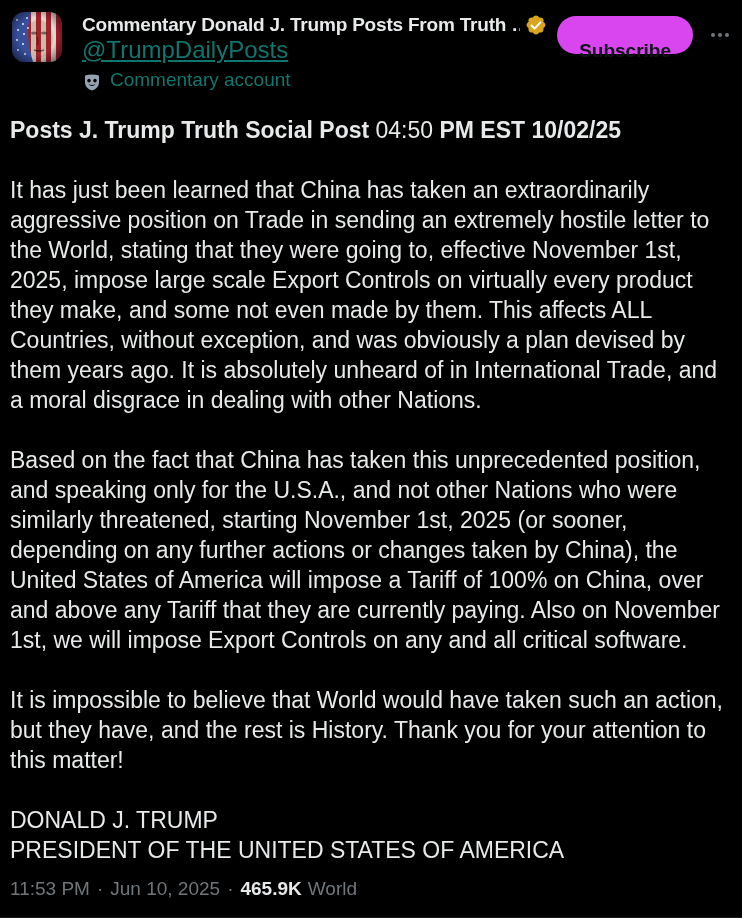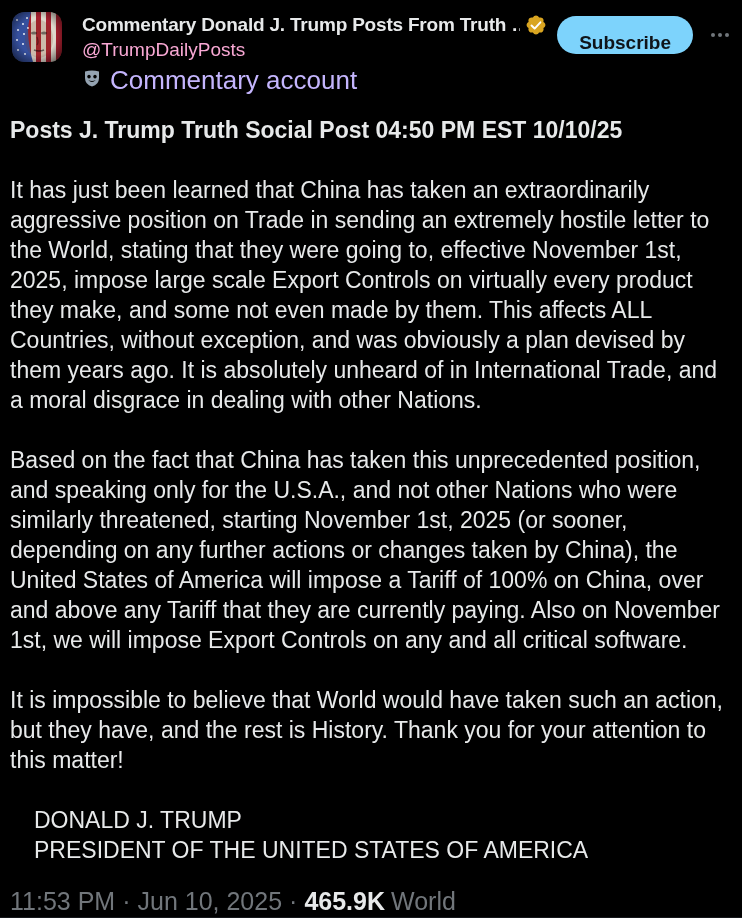--- a/index.html
+++ b/index.html
@@ -19,45 +19,45 @@
     flex:none; margin-left:2px; cursor:pointer; background:#111;
   }
   .avatar svg { display:block; }
   .id-block { margin-left:20px; flex:1; min-width:0; }
   .name-row { display:flex; align-items:center; gap:5px; }
   .display-name {
     font-weight:700; font-size:19px; line-height:25px; letter-spacing:-0.2px;
     color:#e7e9ea; white-space:nowrap; overflow:hidden; cursor:pointer;
   }
   .badge { flex:none; display:inline-flex; cursor:pointer; }
-  .handle { color:#f9a8d4; font-size:19px; line-height:26px; }
+  .handle { color:#0f766e; font-size:24px; line-height:26px;text-decoration:underline; }
   .label-row {
-    display:flex; align-items:flex-start; gap:8px;
-    color:#c4b5fd; font-size:26px; line-height:24px; margin-top:5px;
+    display:flex; align-items:flex-end; gap:8px;
+    color:#0f766e; font-size:19px; line-height:24px; margin-top:5px;
   }
   .actions { display:flex; align-items:center; gap:15px; margin-left:10px; flex:none; padding-top:4px; }
   .subscribe-btn {
-    background:#7dd3fc; color:#0f1419; font-family:inherit;
+    background:#d946ef; color:#0f1419; font-family:inherit;
     font-weight:700; font-size:19px; line-height:38px;
-    height:38px; padding:8px 22px; border:none; border-radius:20px; cursor:pointer;
+    height:38px; padding:16px 22px; border:none; border-radius:20px; cursor:pointer;
   }
   .more-btn { background:none; border:none; cursor:pointer; display:inline-flex; padding:4px 0; }
 
   
   .post-text { margin-top:23px; font-size:23px; line-height:30px; color:#e7e9ea; letter-spacing:0; }
   .post-text p { margin-bottom:30px; }
   .headline { margin-bottom:30px; }
   .headline .bold { font-weight:700; }
-  .headline .regular { font-weight:700; }
-  .signature div { line-height:30px;margin-left:24px; }
+  .headline .regular { font-weight:400; }
+  .signature div { line-height:30px; }
   .signature { margin-bottom:0; }
 
   
   .post-footer {
-    margin-top:24px; font-size:25px; line-height:24px; color:#71767b;
+    margin-top:12px; font-size:19px; line-height:24px; color:#71767b;
     display:flex; align-items:flex-end;
   }
   .post-footer .sep { margin:0 7px; }
   .views-count { color:#e7e9ea; font-weight:700; }
   .views-label { margin-left:6px; }
   .bottom-divider {
     position:absolute; left:0; right:0; bottom:0; height:1px; background:#16181c;
   }
 </style>
 </head>
@@ -147,21 +147,21 @@
           <circle cx="12" cy="12" r="2" fill="#71767b"></circle>
           <circle cx="19" cy="12" r="2" fill="#71767b"></circle>
         </svg>
       </button>
     </div>
   </div>
 
   <div class="post-text">
 
     <div class="headline">
-      <span class="bold">Posts J. Trump Truth Social Post </span><span class="regular">04:50 </span><span class="bold">PM EST 10/10/25</span>
+      <span class="bold">Posts J. Trump Truth Social Post </span><span class="regular">04:50 </span><span class="bold">PM EST 10/02/25</span>
     </div>
 
     <p>It has just been learned that China has taken an extraordinarily aggressive position on Trade in sending an extremely hostile letter to the World, stating that they were going to, effective November 1st, 2025, impose large scale Export Controls on virtually every product they make, and some not even made by them. This affects ALL Countries, without exception, and was obviously a plan devised by them years ago. It is absolutely unheard of in International Trade, and a moral disgrace in dealing with other Nations.</p>
     <p>Based on the fact that China has taken this unprecedented position, and speaking only for the U.S.A., and not other Nations who were similarly threatened, starting November 1st, 2025 (or sooner, depending on any further actions or changes taken by China), the United States of America will impose a Tariff of 100% on China, over and above any Tariff that they are currently paying. Also on November 1st, we will impose Export Controls on any and all critical software.</p>
     <p>It is impossible to believe that World would have taken such an action, but they have, and the rest is History. Thank you for your attention to this matter!</p>
 
     <div class="signature">
       <div>DONALD J. TRUMP</div>
       <div>PRESIDENT OF THE UNITED STATES OF AMERICA</div>
     </div>

